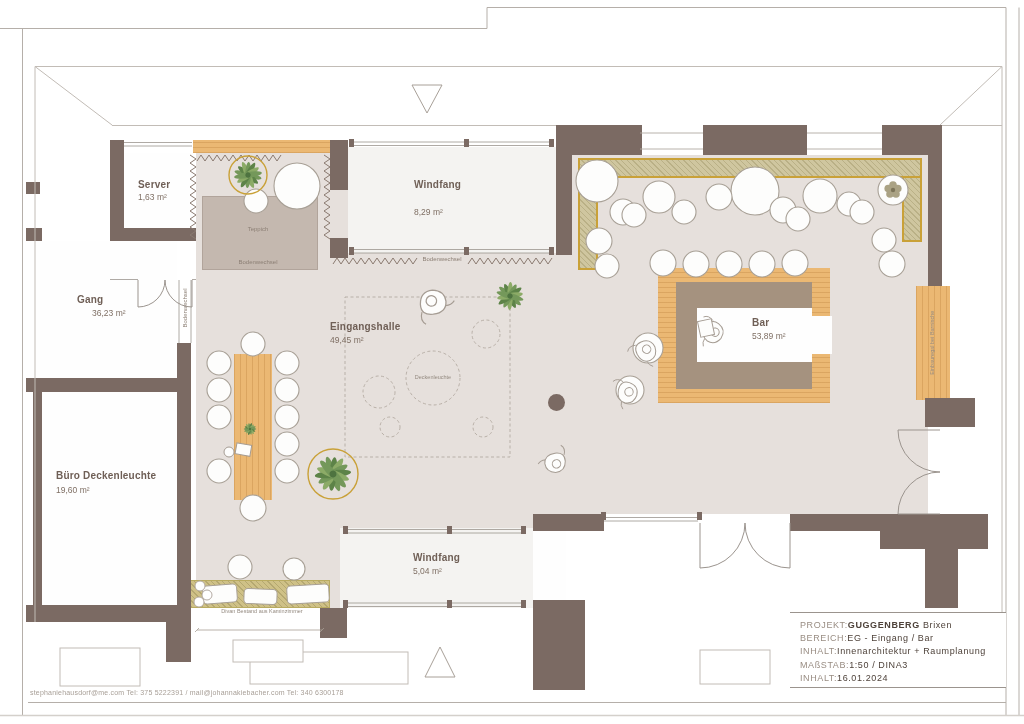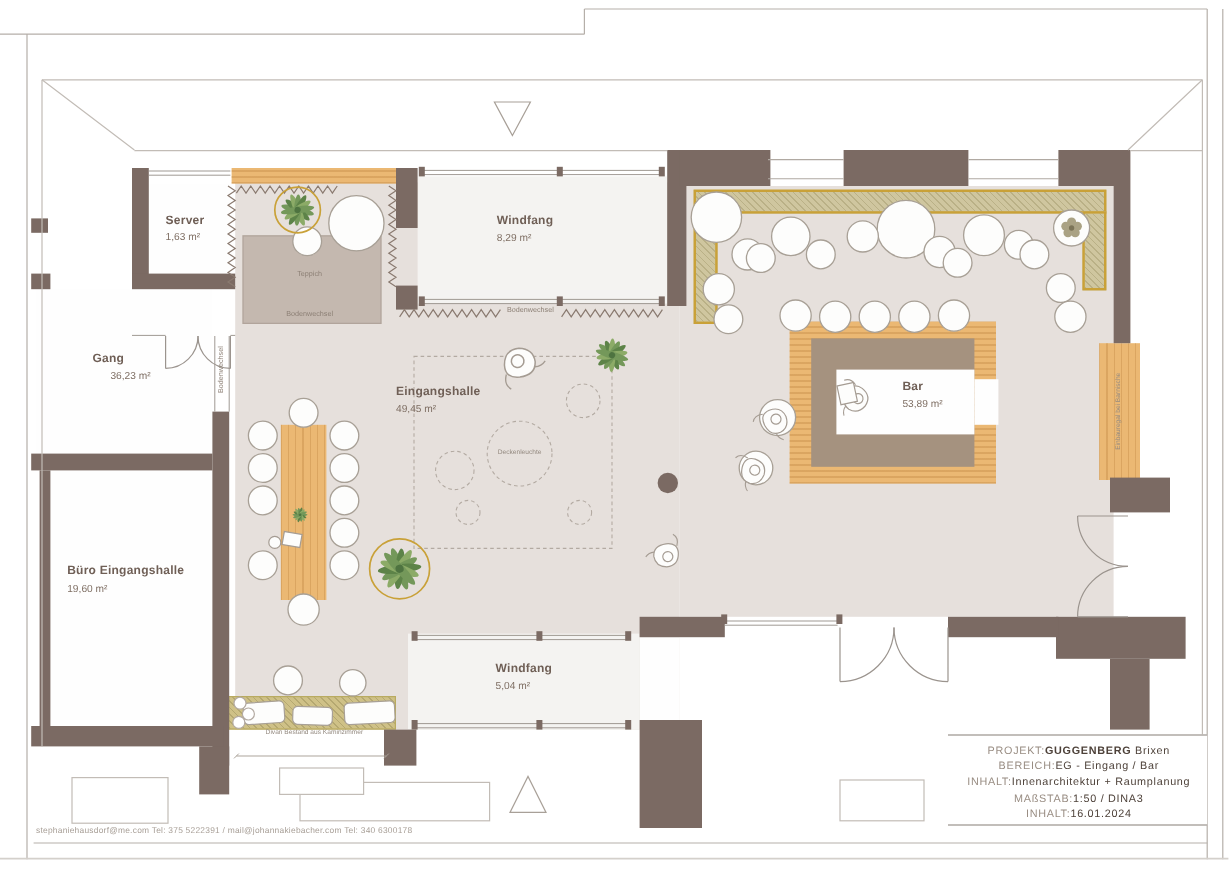--- a/index.html
+++ b/index.html
@@ -21,21 +21,21 @@
   .col{background:#7b6a63;border-radius:50%}
   .rname{font-weight:700;font-size:10px;color:#6f5f56;letter-spacing:.2px;line-height:1;white-space:nowrap}
   .rarea{font-size:8.5px;color:#7f6f64;line-height:1;white-space:nowrap}
   .tiny{font-size:6px;color:#8d8076;line-height:1;text-align:center;white-space:nowrap}
   .tiny5{font-size:5.5px;color:#948a80;line-height:1;text-align:center;white-space:nowrap}
   .vert{transform:rotate(-90deg)}
   svg.overlay{position:absolute;left:0;top:0;pointer-events:none}
   .tb{position:absolute;left:790px;top:612px;width:216px;height:76px;
       border-top:1px solid #9b948e;border-bottom:1px solid #9b948e;
       padding:6px 8px 0 10px;box-sizing:border-box;background:#fff}
-  .tb-row{display:flex;justify-content:center;font-size:9px;letter-spacing:.6px;line-height:13.2px}
+  .tb-row{display:flex;justify-content:flex-start;font-size:9px;letter-spacing:.6px;line-height:13.2px}
   .tb-l{color:#998d83}
   .tb-v{color:#4e423a;text-align:right;white-space:nowrap}
   .tb-bold{font-weight:700}
   .contact{position:absolute;left:30px;top:689px;font-size:7px;color:#a79e96;letter-spacing:.2px;white-space:nowrap}
 </style>
 </head>
 <body>
 
 <div id="sheet">
 
@@ -275,32 +275,32 @@
       <use href="#plant" transform="translate(333,474) rotate(70) scale(1.3)"></use>
       <use href="#plant" transform="translate(250,429) scale(0.45)"></use>
       <use href="#flower5" transform="translate(893,190)"></use>
     </g>
   </svg>
 
   <div class="abs rname" style="left:138px;top:180px">Server</div>
   <div class="abs rarea" style="left:138px;top:193px">1,63 m²</div>
 
   <div class="abs rname" style="left:414px;top:180px">Windfang</div>
-  <div class="abs rarea" style="left:414px;top:194px">8,29 m²</div>
+  <div class="abs rarea" style="left:414px;top:208px">8,29 m²</div>
 
   <div class="abs rname" style="left:77px;top:295px">Gang</div>
   <div class="abs rarea" style="left:92px;top:309px">36,23 m²</div>
 
   <div class="abs rname" style="left:330px;top:322px">Eingangshalle</div>
   <div class="abs rarea" style="left:330px;top:336px">49,45 m²</div>
 
   <div class="abs rname" style="left:752px;top:318px">Bar</div>
   <div class="abs rarea" style="left:752px;top:332px">53,89 m²</div>
 
-  <div class="abs rname" style="left:56px;top:471px">Büro Eingangshalle</div>
+  <div class="abs rname" style="left:56px;top:471px">Büro Deckenleuchte</div>
   <div class="abs rarea" style="left:56px;top:486px">19,60 m²</div>
 
   <div class="abs rname" style="left:413px;top:553px">Windfang</div>
   <div class="abs rarea" style="left:413px;top:567px">5,04 m²</div>
 
   <div class="abs tiny" style="left:226px;top:226px;width:64px">Teppich</div>
   <div class="abs tiny" style="left:226px;top:259px;width:64px">Bodenwechsel</div>
   <div class="abs tiny" style="left:410px;top:256px;width:64px">Bodenwechsel</div>
   <div class="abs tiny vert" style="left:153px;top:305px;width:64px">Bodenwechsel</div>
   <div class="abs tiny5" style="left:401px;top:375px;width:64px">Deckenleuchte</div>

